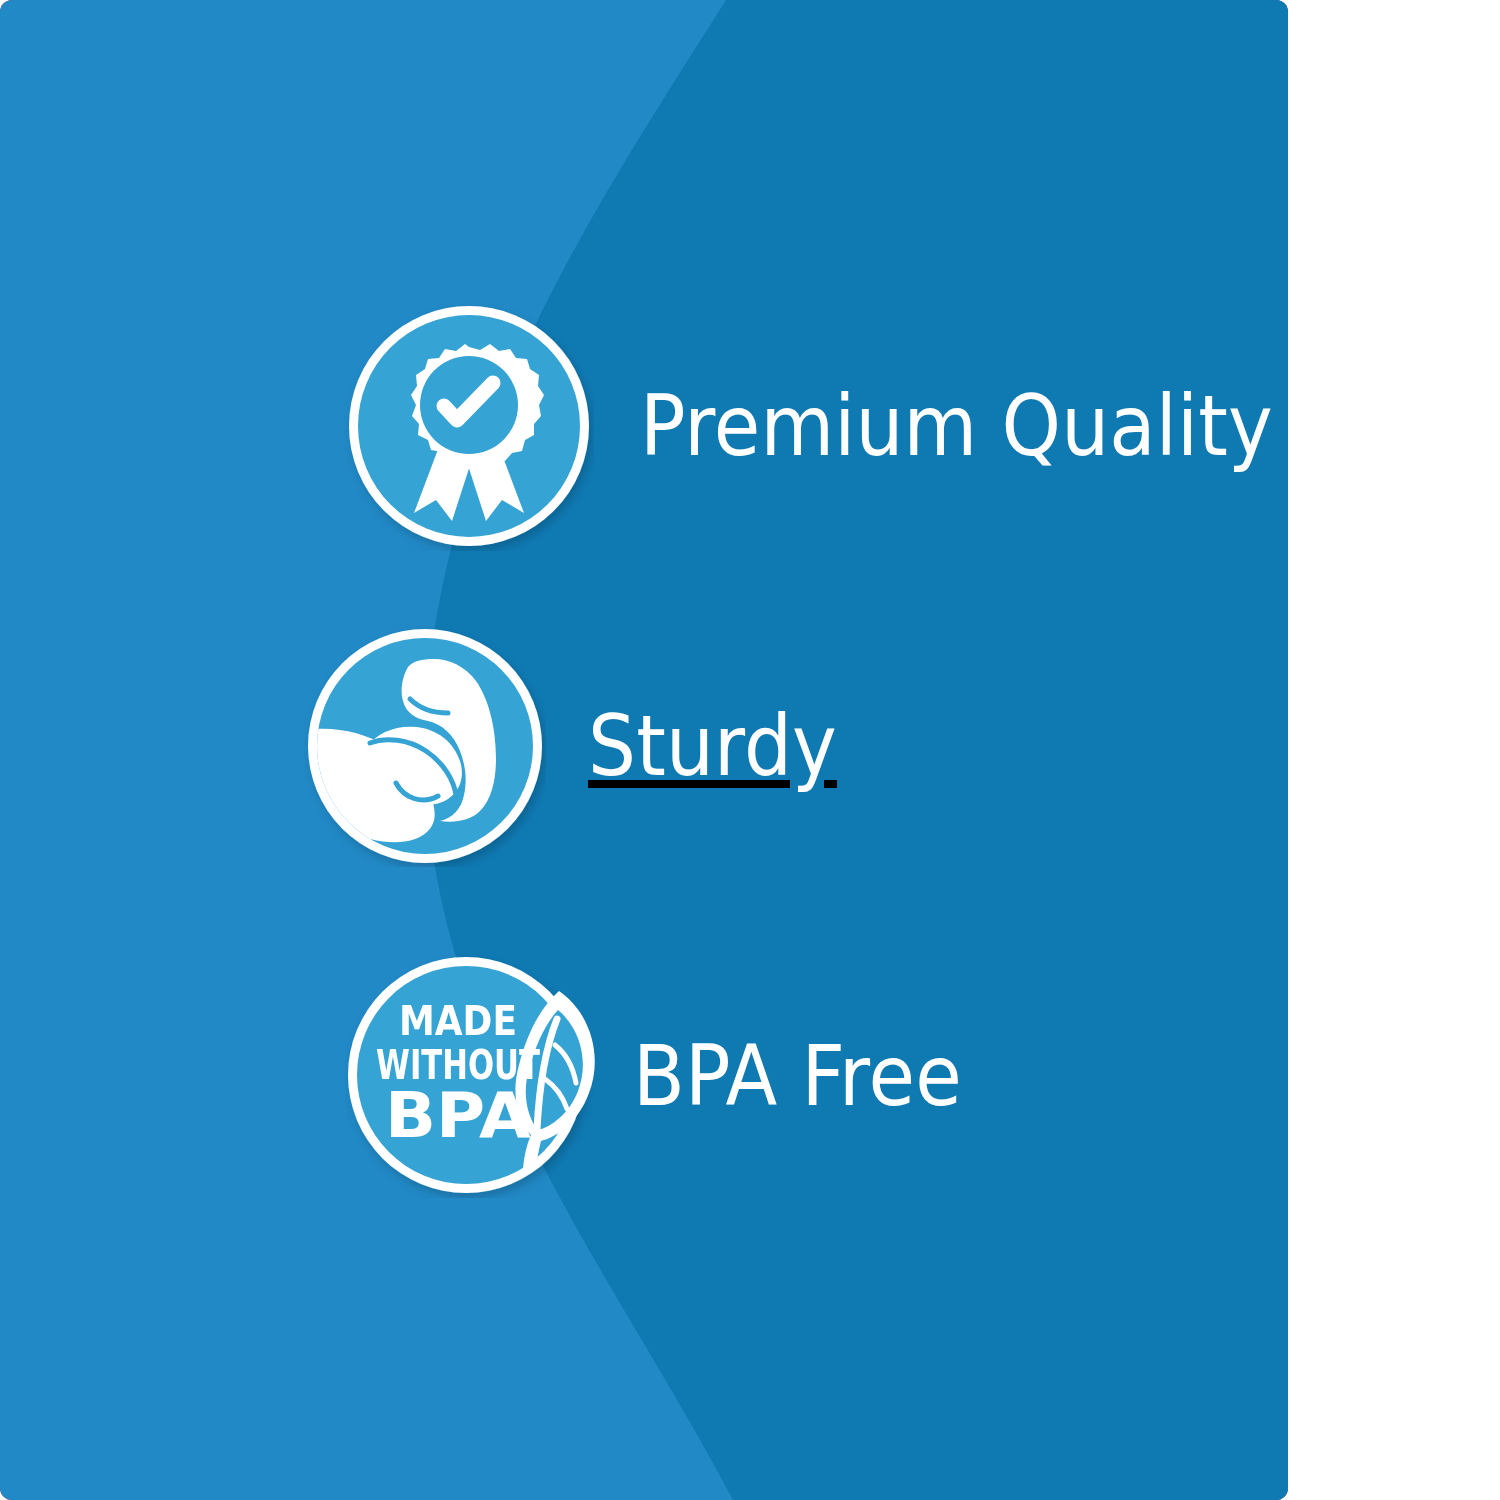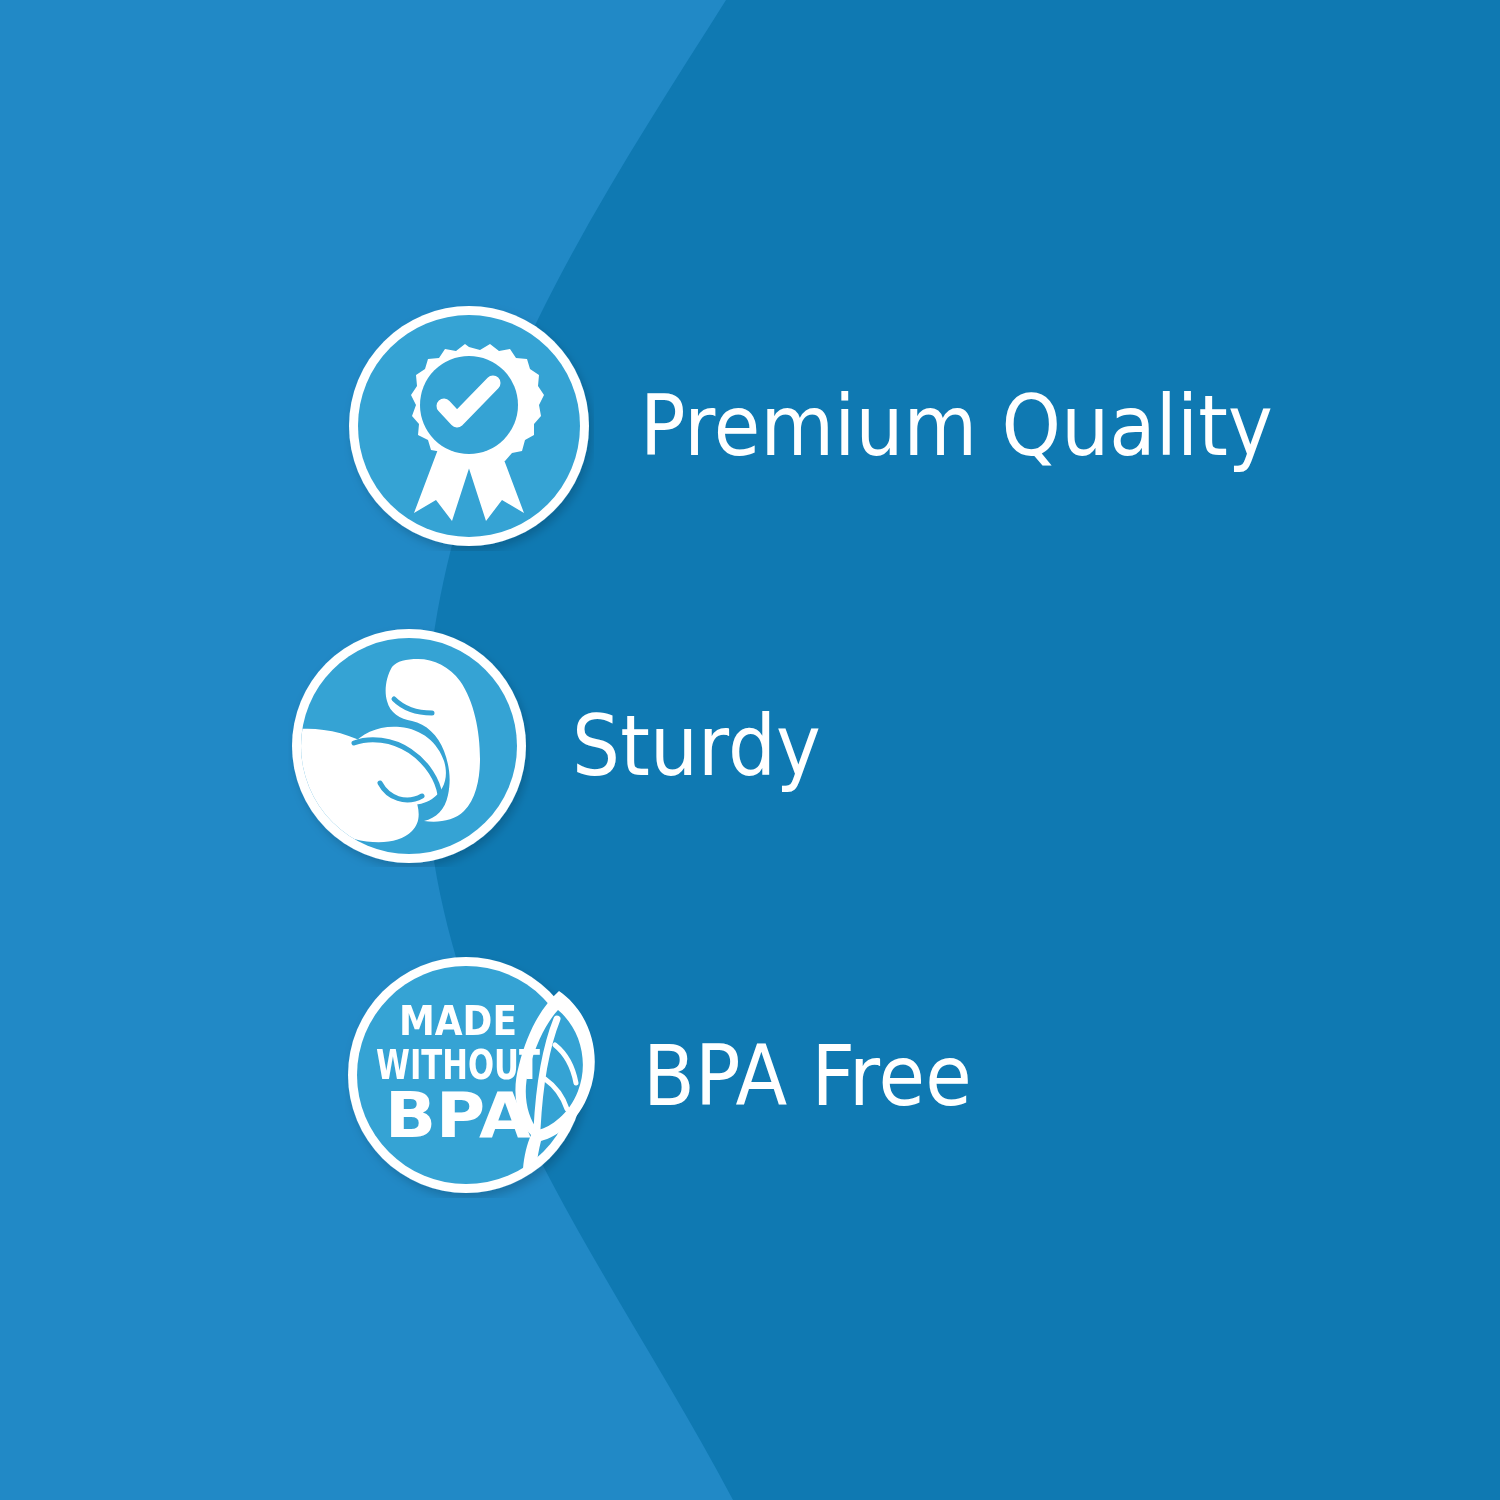--- a/index.html
+++ b/index.html
@@ -3,25 +3,26 @@
 <meta charset="utf-8">
 <title>Product Feature Badges</title>
 <style>
   html, body {
     margin: 0;
     padding: 0;
     background: #ffffff;
   }
   #stage {
     position: relative;
-    width: 1500px;
+    width: 1288px;
     height: 1500px;
     overflow: hidden;
     background: #be185d;
     font-family: "DejaVu Sans", "Liberation Sans", sans-serif;
+    border-radius: 12px;
   }
   #bg-svg {
     position: absolute;
     left: 0; top: 0;
     width: 1500px;
     height: 1500px;
     display: block;
   }
   .feature-row {
     position: absolute;
@@ -41,26 +42,26 @@
     white-space: nowrap;
     line-height: 1;
     font-stretch: condensed;
   }
 
   
   #row-premium { left: 344px; top: 301px; }
   #row-premium .feature-label { font-size: 84px; margin-left: 46px; }
 
   
-  #row-sturdy { left: 288px; top: 625px; }
+  #row-sturdy { left: 304px; top: 625px; text-decoration: underline; }
   #row-sturdy .feature-label { font-size: 84px; margin-left: 42px; }
 
   
   #row-bpa { left: 345px; top: 953px; }
-  #row-bpa .feature-label { font-size: 84px; margin-left: 28px; }
+  #row-bpa .feature-label { font-size: 84px; margin-left: 18px; }
 
   .bpa-text {
     font-family: "DejaVu Sans", "Liberation Sans", sans-serif;
     font-weight: bold;
     fill: #ffffff;
     text-anchor: middle;
   }
 </style>
 </head>
 <body>

